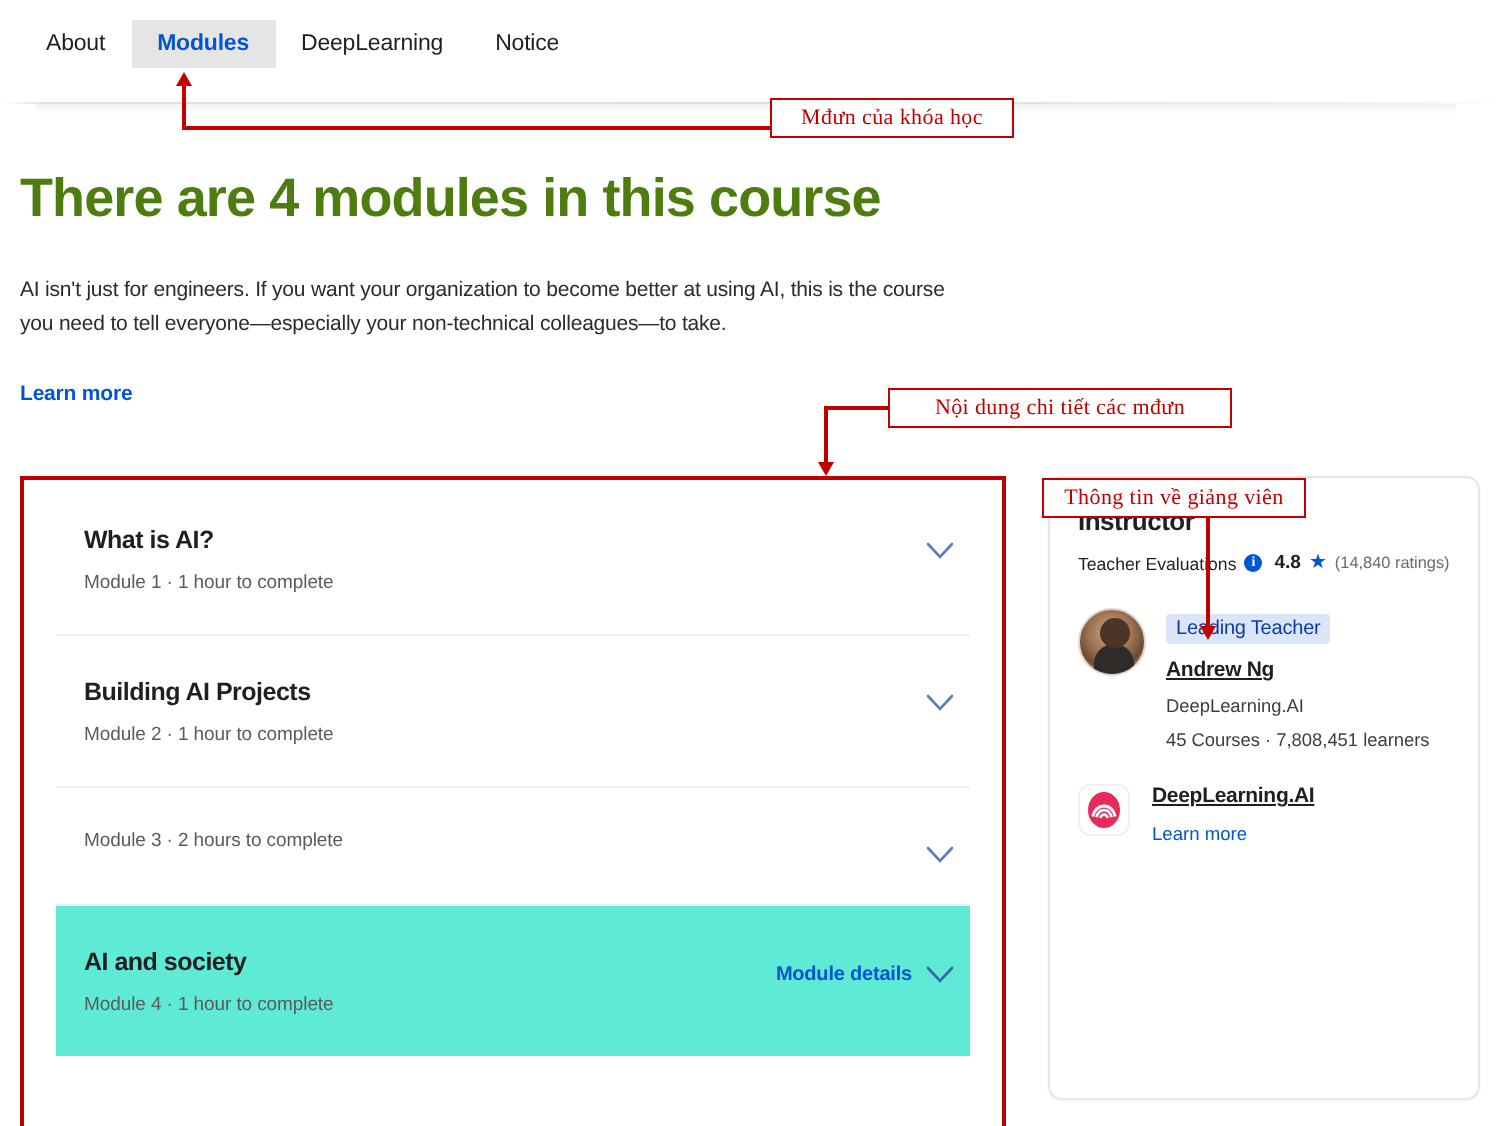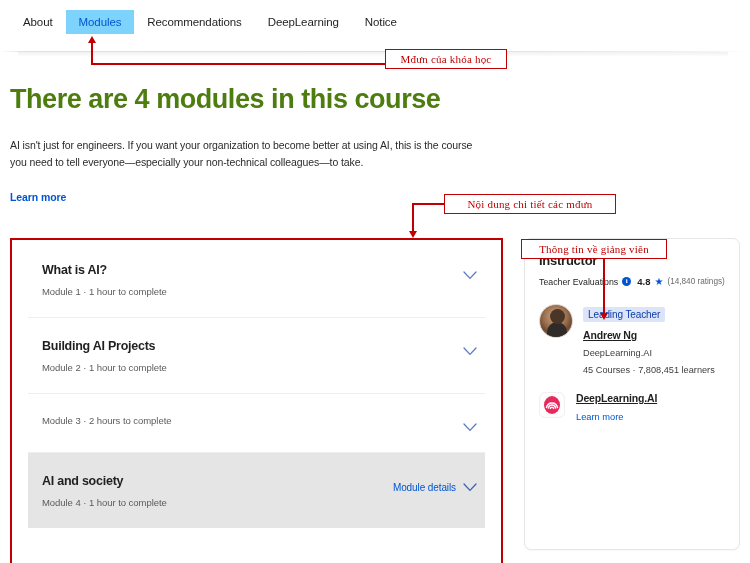--- a/index.html
+++ b/index.html
@@ -18,22 +18,22 @@
   }
   .nav-inner {
     display: flex; align-items: center; height: 44px;
     padding-left: 10px; gap: 0px;
   }
   .nav-item {
     font-size: 11.5px; color: #1f1f1f; letter-spacing: -0.1px;
     padding: 6px 13px; white-space: nowrap; cursor: pointer;
   }
   .nav-item.active {
-    color: #0056d2; font-weight: 400;
-    background: #7dd3fc;
+    color: #0056d2; font-weight: 700;
+    background: #e5e5e5;
   }
   .nav-divider {
     position: absolute; left: 0; top: 51px; width: 750px; height: 1px;
     background: linear-gradient(to right, #ffffff 0%, #e0e0e0 3%, #dedede 60%, #f3f3f3 95%, #ffffff 100%);
   }
   .nav-shadow {
     position: absolute; left: 18px; top: 52px; width: 710px; height: 5px;
     background: linear-gradient(to bottom, rgba(0,0,0,0.055), rgba(0,0,0,0));
   }
 
@@ -76,34 +76,34 @@
     overflow: hidden;
   }
   .module-row {
     display: flex; align-items: flex-start; justify-content: space-between;
     padding: 21px 8px 20px 14px;
     border-bottom: 1px solid #eceef1;
     cursor: pointer;
   }
   .module-row:last-child { border-bottom: none; }
   .module-row.highlight {
-    background: #e5e5e5; border-bottom: none;
+    background: #5eead4; border-bottom: none;
   }
   .module-title {
     font-size: 12.5px; font-weight: 700; color: #1f1f1f;
     letter-spacing: -0.25px; margin-bottom: 9px;
   }
   .module-meta {
     font-size: 9.5px; color: #5b5b5b; letter-spacing: -0.05px; text-align: center;
   }
   .module-right {
     display: flex; align-items: center; gap: 7px; padding-top: 8px;
   }
   .module-details-link {
-    font-size: 10px; font-weight: 400; color: #0056d2; letter-spacing: -0.1px;
+    font-size: 10px; font-weight: 700; color: #0056d2; letter-spacing: -0.1px;
   }
   .chev {
     width: 14px; height: 9px; display: block;
   }
   .chev svg { display: block; }
 
   
   .sidebar {
     position: absolute; left: 524px; top: 238px;
     width: 216px; height: 312px;
@@ -206,21 +206,20 @@
     border-top: 7px solid #c00000;
   }
 </style>
 </head>
 <body>
 
 <div class="nav">
   <div class="nav-inner">
     <div class="nav-item">About</div>
     <div class="nav-item active">Modules</div>
-    <div class="nav-item">Recommendations</div>
     <div class="nav-item">DeepLearning</div>
     <div class="nav-item">Notice</div>
   </div>
 </div>
 <div class="nav-divider"></div>
 <div class="nav-shadow"></div>
 
 <div class="main">
   <div class="page-title">There are 4 modules in this course</div>
   <div class="intro">AI isn't just for engineers. If you want your organization to become better at using AI, this is the course you need to tell everyone—especially your non-technical colleagues—to take.</div>
@@ -336,15 +335,15 @@
 <div class="anno-box" style="left:385px; top:49px; width:122px; height:20px;">Mđưn của khóa học</div>
 <div class="anno-line" style="left:91px; top:63px; width:294px; height:2px;"></div>
 <div class="anno-line" style="left:91px; top:43px; width:2px; height:22px;"></div>
 <div class="anno-arrow arrow-up" style="left:87.5px; top:36px;"></div>
 
 <div class="anno-box" style="left:444px; top:194px; width:172px; height:20px;">Nội dung  chi  tiết  các  mđưn</div>
 <div class="anno-line" style="left:412px; top:203px; width:33px; height:2px;"></div>
 <div class="anno-line" style="left:412px; top:203px; width:2px; height:30px;"></div>
 <div class="anno-arrow arrow-down" style="left:408.5px; top:231px;"></div>
 
-<div class="anno-box" style="left:521px; top:239px; width:146px; height:20px;">Thông tin  về giảng  viên</div>
+<div class="anno-box" style="left:521px; top:239px; width:132px; height:20px;">Thông tin  về giảng  viên</div>
 <div class="anno-line" style="left:603px; top:259px; width:2px; height:56px;"></div>
 <div class="anno-arrow arrow-down" style="left:599.5px; top:313px;"></div>
 
 </body></html>

